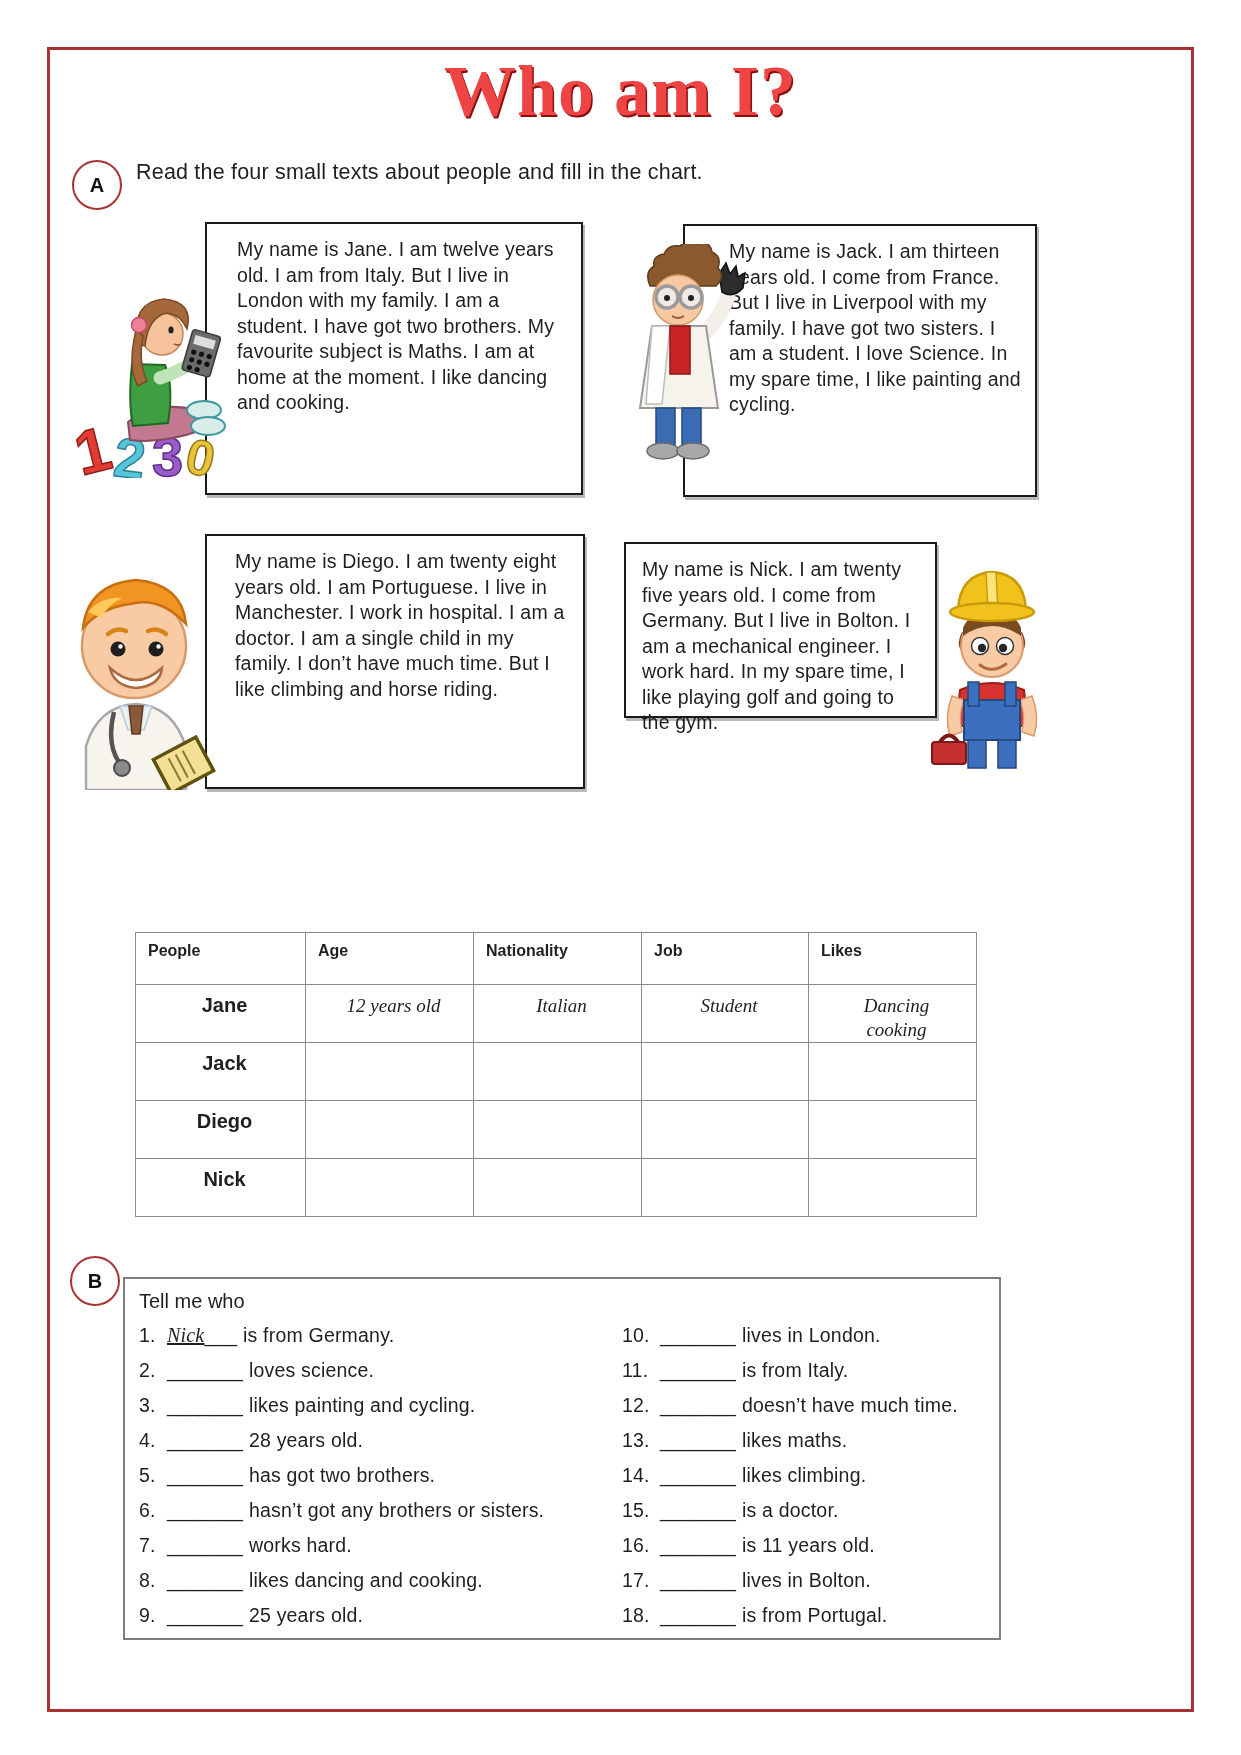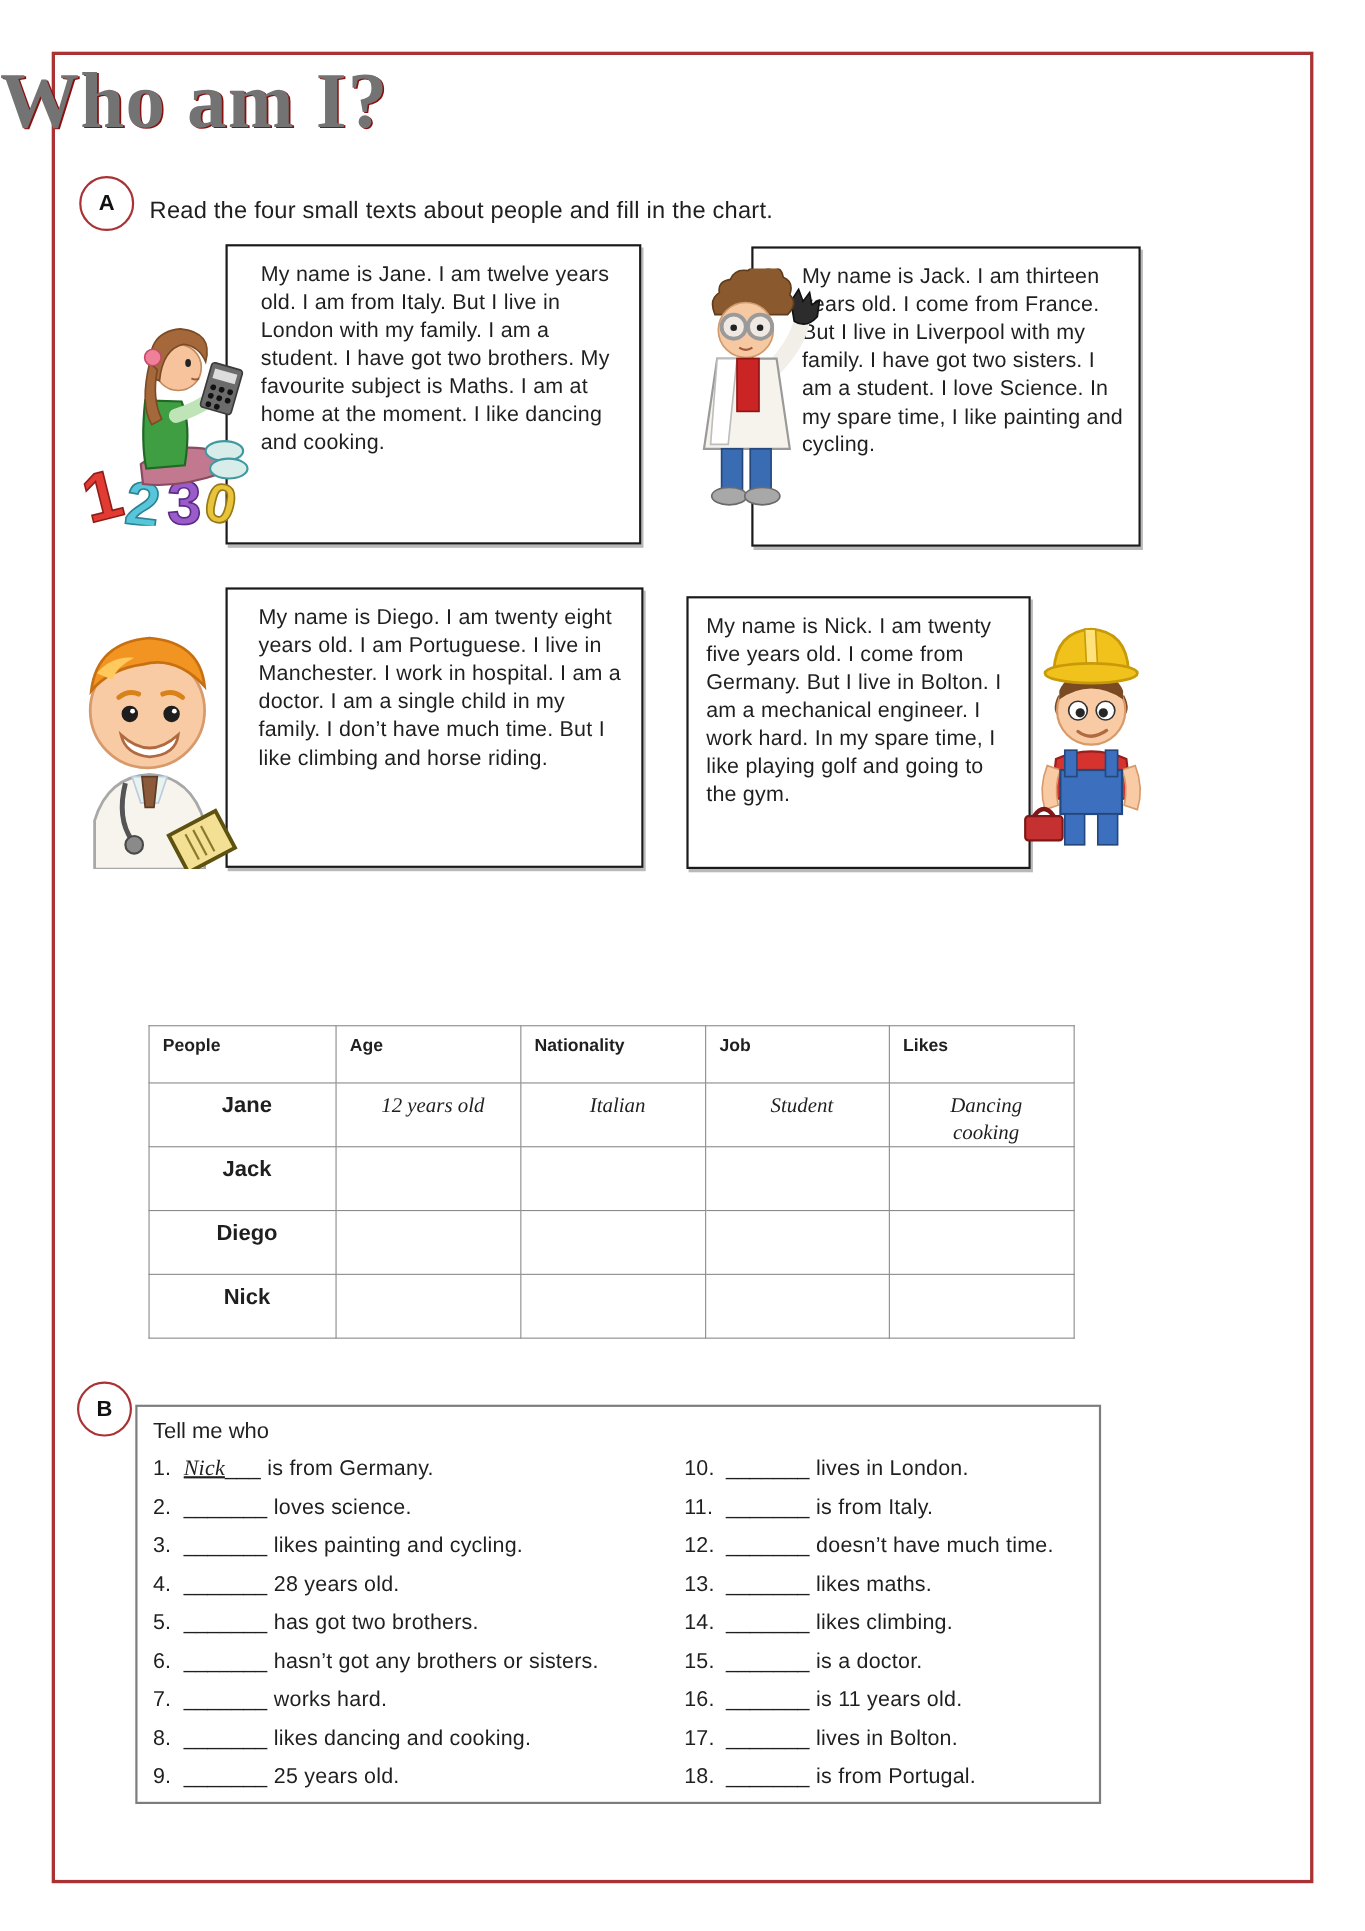--- a/index.html
+++ b/index.html
@@ -3,39 +3,39 @@
 <meta charset="utf-8">
 <style>
   * { margin:0; padding:0; box-sizing:border-box; }
   html,body { background:#ffffff; }
   body { font-family:"Liberation Sans", sans-serif; color:#1f1f1f; }
   #page { position:relative; width:1241px; height:1755px; background:#fff; overflow:hidden; }
 
   .frame { position:absolute; left:47px; top:47px; width:1147px; height:1665px;
            border:3px solid #a93234; }
 
-  .title { position:absolute; left:0; top:50px; width:100%; 
+  .title { position:absolute; left:0; top:50px; width:100%; text-align:center;
            font-family:"Liberation Serif", serif; font-weight:bold; font-size:72px;
-           color:#737373; text-shadow:1.5px 1.5px 0 #8a0f0f; letter-spacing:1px; }
+           color:#ef4444; text-shadow:1.5px 1.5px 0 #8a0f0f; letter-spacing:1px; }
 
   .badge { position:absolute; width:50px; height:50px; border:2.5px solid #a93234;
            border-radius:50%; background:#fff; display:flex; align-items:center;
            justify-content:center; font-weight:bold; font-size:20px; color:#111; z-index:6; }
   #badge-a { left:72px; top:160px; }
   #badge-b { left:70px; top:1256px; }
 
-  .instruction { position:absolute; left:136px; top:179px; font-size:21.5px; letter-spacing:0.2px; }
+  .instruction { position:absolute; left:136px; top:160px; font-size:21.5px; letter-spacing:0.2px; }
 
   .card { position:absolute; border:2px solid #1a1a1c; background:#fff;
           box-shadow:2px 3px 0 #b9b9b9; font-size:19.5px; line-height:25.5px;
           letter-spacing:0.2px; z-index:2; }
   #card-jane  { left:205px; top:222px; width:378px; height:273px; padding:13px 12px 0 30px; }
   #card-jack  { left:683px; top:224px; width:354px; height:273px; padding:13px 8px 0 44px; }
   #card-diego { left:205px; top:534px; width:380px; height:255px; padding:13px 18px 0 28px; }
-  #card-nick  { left:624px; top:542px; width:313px; height:248px; padding:13px 8px 0 16px; }
+  #card-nick  { left:624px; top:542px; width:313px; height:176px; padding:13px 8px 0 16px; }
 
   .illus { position:absolute; z-index:3; }
   #illus-jane  { left:70px;  top:272px; width:168px; height:206px; }
   #illus-jack  { left:604px; top:244px; width:160px; height:220px; }
   #illus-diego { left:58px;  top:554px; width:160px; height:236px; }
   #illus-nick  { left:928px; top:558px; width:128px; height:218px; }
 
   table.chart { position:absolute; left:135px; top:932px; width:841px;
                 border-collapse:collapse; table-layout:fixed; background:#fff; }
   .chart th, .chart td { border:1.6px solid #8a8a8a; vertical-align:top;

